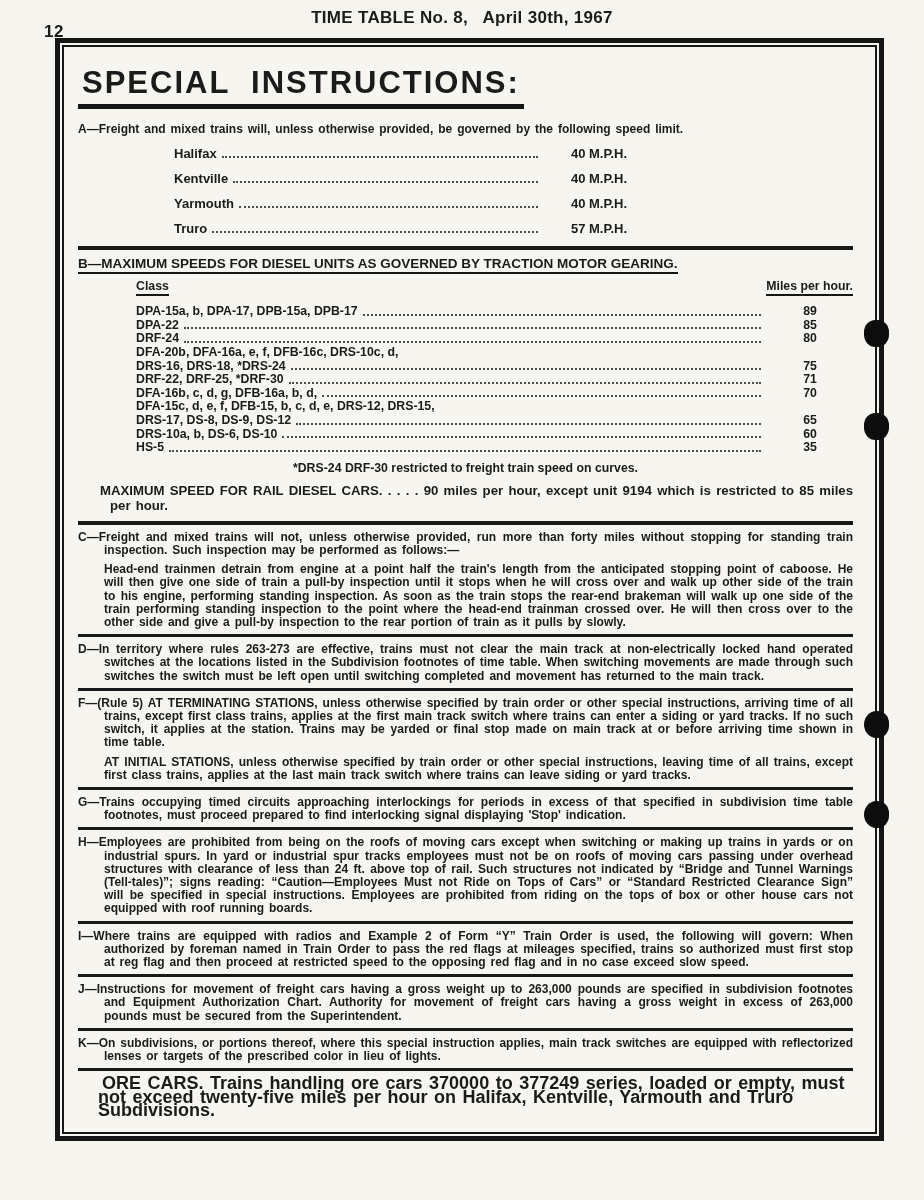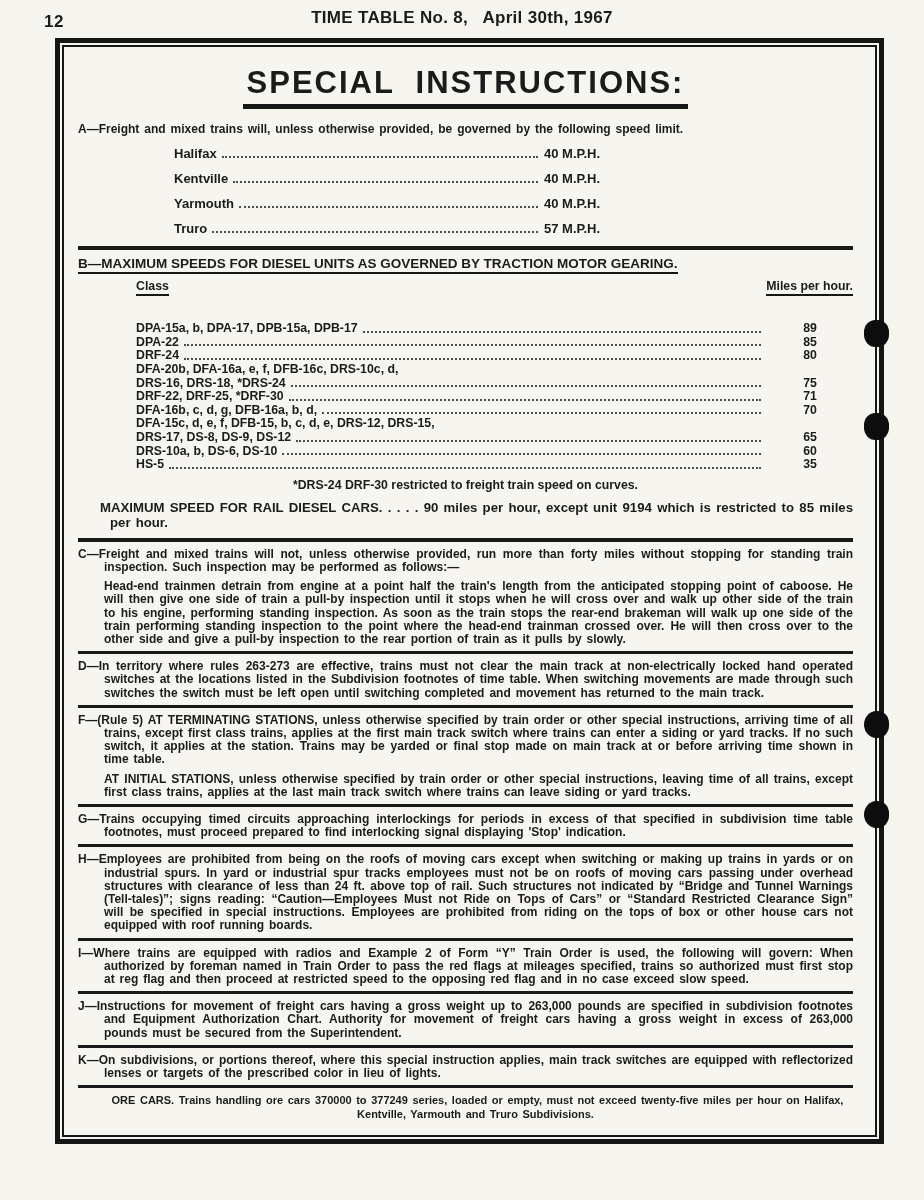--- a/index.html
+++ b/index.html
@@ -4,62 +4,62 @@
 <style>
   html,body{margin:0;padding:0;}
   body{
     width:924px;height:1200px;overflow:hidden;position:relative;
     background:#f6f4ef;
     font-family:"Liberation Sans", sans-serif;
     font-weight:bold;color:#1b1b1b;
     -webkit-font-smoothing:antialiased;
   }
   .page-header{position:relative;height:30px;margin-top:8px;}
-  .page-number{position:absolute;left:44px;top:4px;font-size:17px;letter-spacing:.5px;}
+  .page-number{position:absolute;left:44px;top:14px;font-size:17px;letter-spacing:.5px;}
   .page-title{text-align:center;font-size:17px;letter-spacing:.3px;white-space:pre;}
   .box{
     position:absolute;left:55px;top:38px;width:815px;
     border:5px solid #161616;padding:2px;background:#f7f5f0;
   }
   .box-inner{border:2px solid #161616;padding:8px 22px 10px 14px;}
-  .main-heading{text-align:center;margin:10px 0 14px 0;}
+  .main-heading{margin:10px 0 14px 0;}
   .main-heading span{
     display:inline-block;font-size:31px;letter-spacing:2px;
     border-bottom:5px solid #161616;padding:0 4px 3px 4px;white-space:pre;
   }
   .sec{font-size:12px;line-height:13.2px;text-align:justify;word-spacing:1.6px;
        padding-left:26px;text-indent:-26px;margin:6px 0 5px 0;}
   .sec.cont{text-indent:0;}
   .rule{height:3px;background:#191919;margin:5px 0;}
   .rule.thick{height:4px;}
   
   .a-table{margin:10px 0 8px 96px;width:480px;font-size:13px;}
   .a-row{display:flex;align-items:flex-end;margin-bottom:10px;}
   .a-row .name{white-space:nowrap;}
-  .a-row .val{width:110px;white-space:nowrap;}
+  .a-row .val{width:110px;white-space:nowrap;text-align:center;}
   .a-head{display:flex;margin-bottom:10px;}
   .a-head .name{flex:1;}
   .a-head .val{width:110px;}
   .leader{flex:1;border-bottom:2px dotted #4c4c4c;margin:0 6px 3px 5px;min-width:10px;}
   .spacer{flex:1;}
   
   .b-heading{font-size:13.5px;margin:6px 0 4px 0;}
   .b-heading span{border-bottom:2.5px solid #161616;padding-bottom:1px;}
   .b-table{margin:8px 0 2px 58px;font-size:12.3px;}
-  .b-headrow{display:flex;margin-bottom:26px;gap:38px;}
+  .b-headrow{display:flex;margin-bottom:9px;gap:38px;}
   .b-headrow .u{border-bottom:2px solid #161616;padding-bottom:1px;}
   .b-row{display:flex;align-items:flex-end;line-height:13.6px;}
   .b-row .bclass{white-space:nowrap;}
   .b-row .bval{width:86px;text-align:center;white-space:nowrap;}
   .b-row.cont .leader{border-bottom:none;}
   .b-footnote{text-align:center;font-size:12.3px;margin:6px 0 8px 0;}
   .max-speed{font-size:13.2px;line-height:15px;margin:4px 0 8px 22px;
              padding-left:10px;text-indent:-10px;text-align:justify;word-spacing:1.5px;}
-  .ore{font-size:11px;line-height:13.5px;margin:6px 0 4px 10px;
-       padding-left:10px;text-indent:4px;text-align:center;word-spacing:1.5px;}
+  .ore{font-size:18px;line-height:13.5px;margin:6px 0 4px 10px;
+       padding-left:10px;text-indent:4px;text-align:left;word-spacing:1.5px;}
   
   .punch{position:absolute;width:25px;height:27px;background:#0d0d0d;border-radius:45%;}
   .punch.p1{left:864px;top:320px;}
   .punch.p2{left:864px;top:413px;}
   .punch.p3{left:864px;top:711px;border-radius:50% 45% 45% 50%;}
   .punch.p4{left:864px;top:801px;border-radius:50% 45% 45% 50%;}
 </style>
 </head>
 <body>
 

